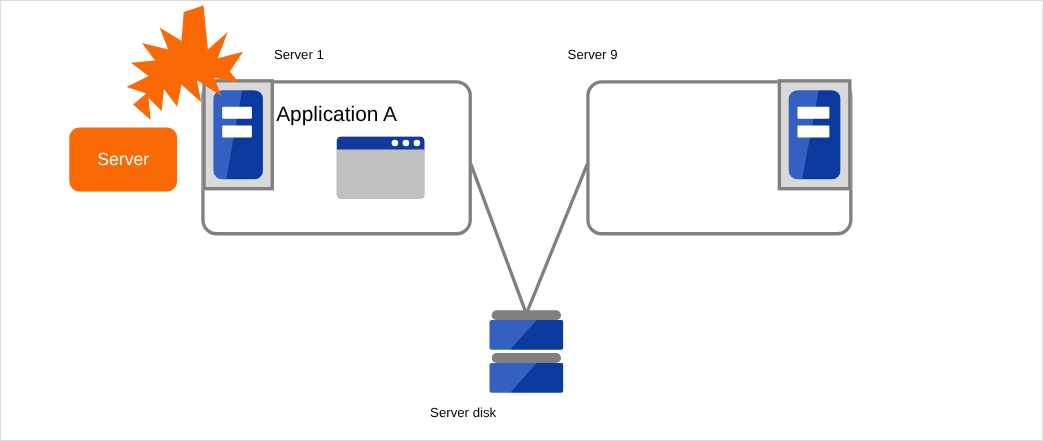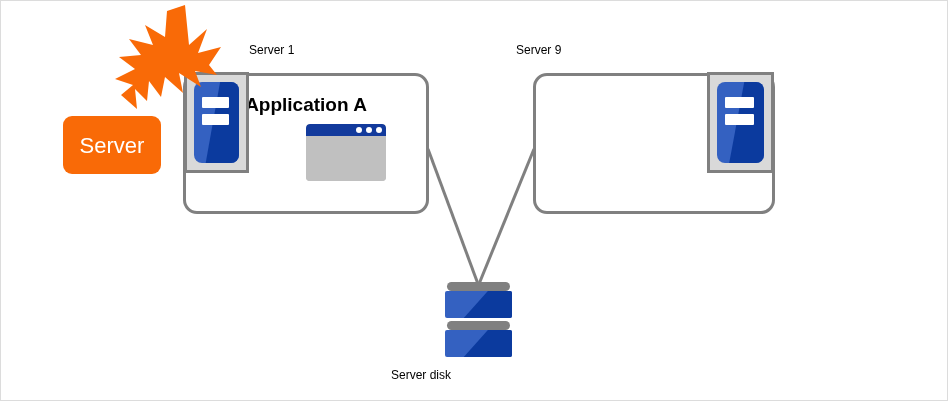--- a/index.html
+++ b/index.html
@@ -29,21 +29,21 @@
   }
 
   
   .server-box {
     position: absolute;
     border: 3px solid #808080;
     border-radius: 14px;
     background: #ffffff;
     box-sizing: border-box;
   }
-  #server1-box { left: 182px; top: 72px; width: 246px; height: 141px; font-weight: bold; }
+  #server1-box { left: 182px; top: 72px; width: 246px; height: 141px; }
   #server2-box { left: 532px; top: 72px; width: 242px; height: 141px; }
 
   #server1-title { left: 248px; top: 42px; width: 200px; }
   #server2-title { left: 515px; top: 42px; width: 200px; }
 
   
   .server-icon {
     position: absolute;
     background: #d9d9d9;
     border: 3px solid #808080;
@@ -170,21 +170,21 @@
   
   #server-down-badge {
     position: absolute;
     left: 62px;
     top: 115px;
     width: 98px;
     height: 58px;
     background: #f96a07;
     border-radius: 9px;
     color: #ffffff;
-    font-size: 22px;
+    font-size: 16px;
     line-height: 25px;
     text-align: center;
     display: flex;
     flex-direction: column;
     justify-content: center;
     box-sizing: border-box;
   }
 
   
   #spark {

